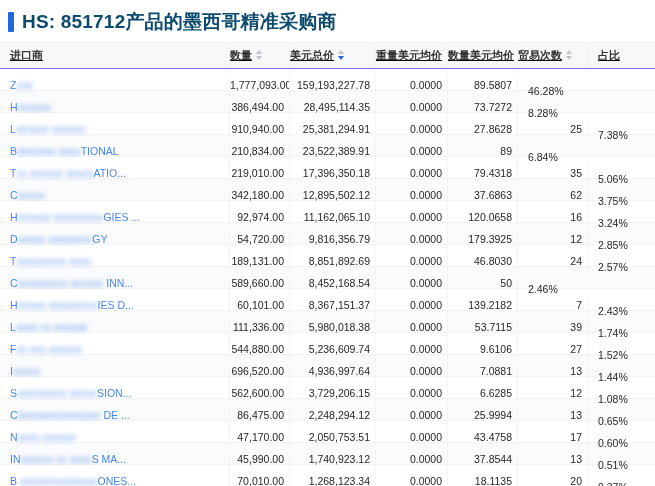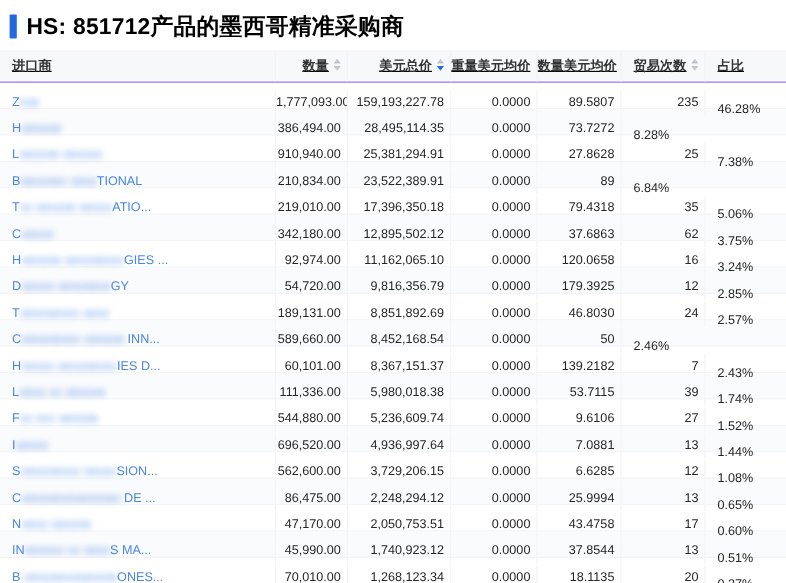--- a/index.html
+++ b/index.html
@@ -10,21 +10,21 @@
   .title-bar{display:flex;align-items:center;padding:9px 8px 7px 8px;height:26px;box-sizing:content-box;}
   .title-accent{width:6px;height:20px;border-radius:1px;margin-right:8px;}
   .page-title{font-size:19px;font-weight:700;letter-spacing:.2px;}
 
   
   .table{width:655px;border-top:1px solid #f0f1f3;}
   .tr,.thr{display:grid;grid-template-columns:230px 60px 86px 72px 70px 70px 67px;align-items:center;}
   .thr{height:25px;background:#f7f8fa;border-bottom:1px solid #8b5cf6;text-decoration:underline;}
   .tr{height:21px;border-bottom:1px solid #f2f3f5;background:#fff;}
   .tr:nth-child(even){background:#fafbfc;}
-  .th{font-size:11px;color:#333;font-weight:700;text-align:right;padding-right:5px;white-space:nowrap;overflow:hidden;border-right:1px solid #f1f2f4;height:25px;line-height:25px;}
+  .th{font-size:11px;color:#333;font-weight:700;text-align:left;padding-right:5px;white-space:nowrap;overflow:hidden;border-right:1px solid #f1f2f4;height:25px;line-height:25px;}
   .th:last-child{border-right:none;}
   .th.c0{text-align:left;padding-left:10px;}
   .th.c6{text-align:left;padding-left:10px;}
   .td{font-size:10.5px;color:#262626;text-align:right;padding-right:5px;white-space:nowrap;overflow:hidden;border-right:1px solid #f3f4f6;height:21px;line-height:21px;}
   .td:last-child{border-right:none;margin-top:12px;}
   .td.name{text-align:left;padding-left:10px;font-size:10.5px;}
   .td.share{text-align:left;padding-left:10px;}
   .importer-link{color:#4a86e8;text-decoration:none;cursor:pointer;}
   .redacted{filter:blur(2.6px);opacity:.8;}
 
@@ -34,21 +34,21 @@
   .caret .up{border-bottom:4px solid #c0c4cc;}
   .caret .down{border-top:4px solid #c0c4cc;}
   .caret.desc .down{border-top-color:#2468e0;}
 </style>
 </head>
 <body>
 
 <div class="page">
   <div class="title-bar">
     <span class="title-accent" style="background: rgb(36, 104, 224);"></span>
-    <span class="page-title" style="color: #000000;">HS: 851712产品的墨西哥精准采购商</span>
+    <span class="page-title" style="color: #0c4a6e;">HS: 851712产品的墨西哥精准采购商</span>
   </div>
 
   <div class="table">
     <div class="thr">
         <div class="th c0"><span>进口商</span></div>
         <div class="th c1"><span>数量</span><span class="caret">
             <i class="up"></i>
             <i class="down"></i>
           </span></div>
         <div class="th c2"><span>美元总价</span><span class="caret desc">
@@ -63,21 +63,20 @@
           </span></div>
         <div class="th c6"><span>占比</span></div>
       </div>
     <div id="tbody">
         <div class="tr">
           <div class="td name"><a class="importer-link"><span>Z</span><span class="redacted">xxe</span><span></span></a></div>
           <div class="td">1,777,093.00</div>
           <div class="td">159,193,227.78</div>
           <div class="td">0.0000</div>
           <div class="td">89.5807</div>
-          <div class="td">235</div>
           <div class="td share">46.28%</div>
         </div>
         <div class="tr">
           <div class="td name"><a class="importer-link"><span>H</span><span class="redacted">xexoxe</span><span></span></a></div>
           <div class="td">386,494.00</div>
           <div class="td">28,495,114.35</div>
           <div class="td">0.0000</div>
           <div class="td">73.7272</div>
           <div class="td share">8.28%</div>
         </div>

